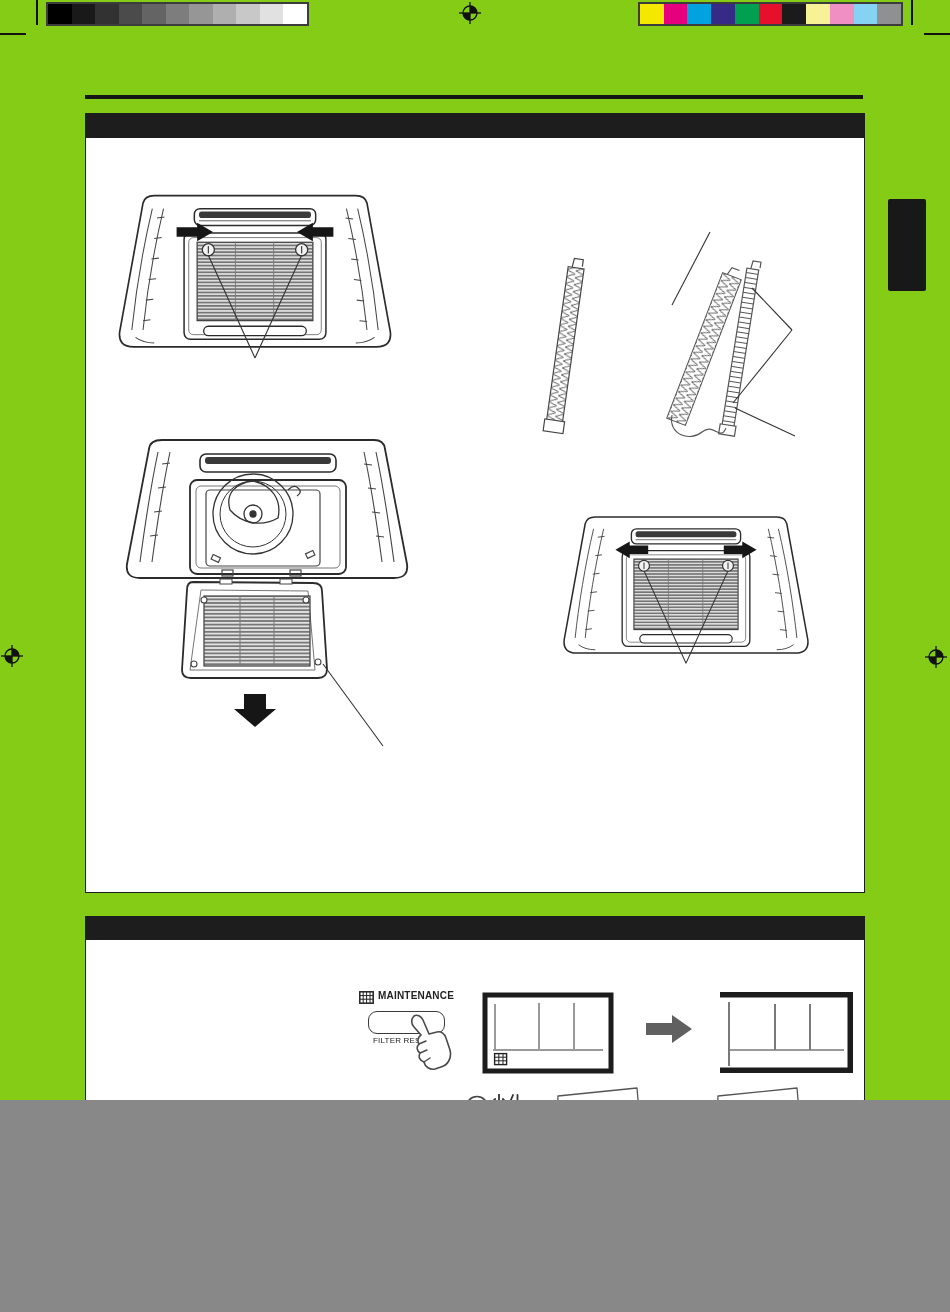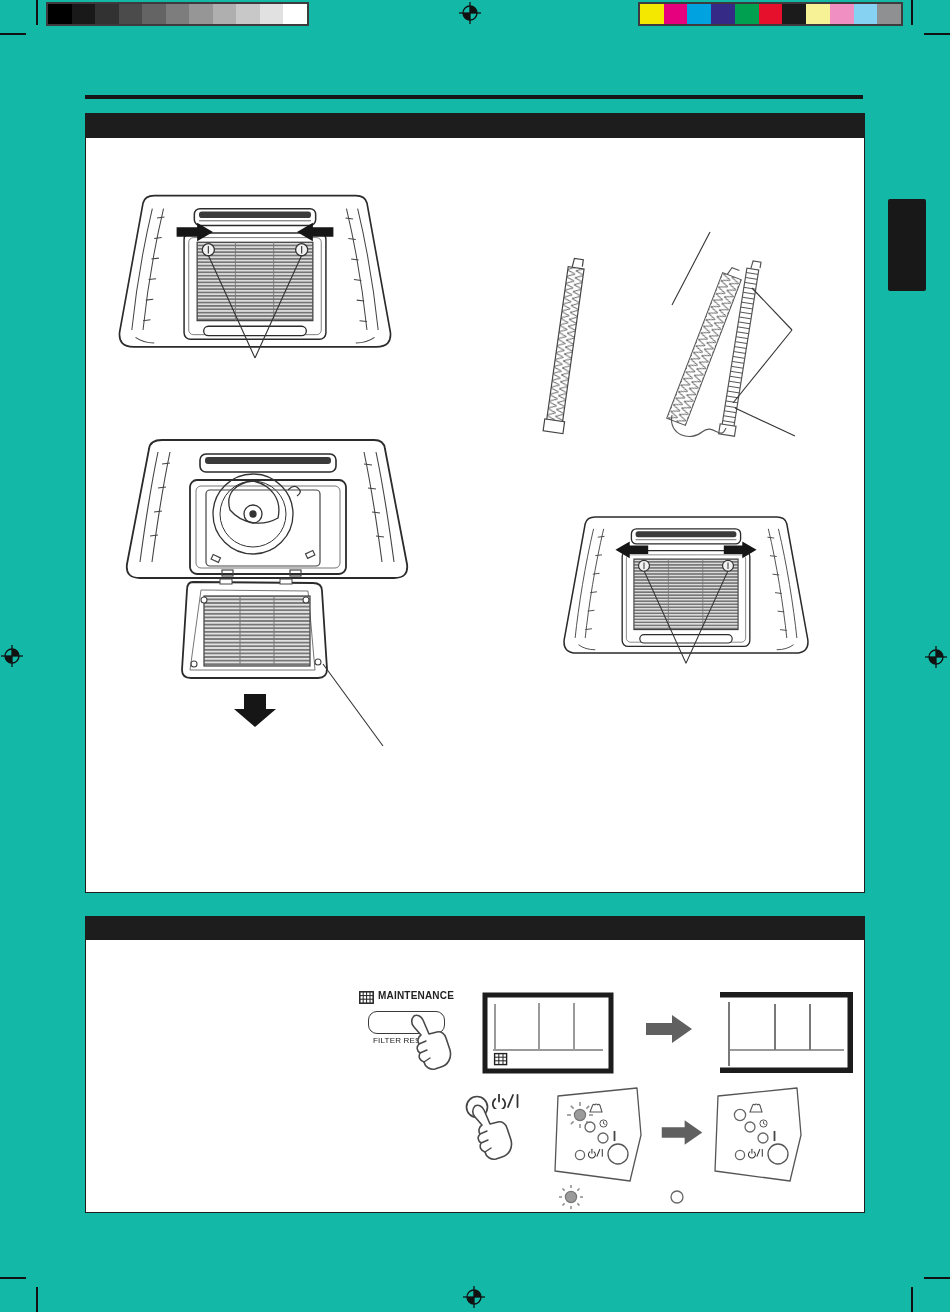--- a/index.html
+++ b/index.html
@@ -1,16 +1,16 @@
 <!DOCTYPE html>
 <html><head>
 <meta charset="utf-8">
 <style>
   html,body{margin:0;padding:0;background:#888;}
-  .page{position:relative;width:950px;height:1312px;background:#14b8a6;overflow:hidden;
+  .page{position:relative;width:950px;height:1100px;background:#84cc16;overflow:hidden;
         font-family:"Liberation Sans",sans-serif;color:#1d1d1d;}
   .abs{position:absolute;}
   .bar{position:absolute;display:flex;border:2px solid #3c3c3c;box-sizing:border-box;}
   .bar .swatch{flex:1 1 0;height:100%;}
   .blackbar{position:absolute;background:#1d1d1d;color:#fff;font-size:12px;line-height:24px;padding-left:10px;box-sizing:border-box;}
   .framebox{position:absolute;border:1.5px solid #1d1d1d;box-sizing:border-box;background:#fff;}
   .rule{position:absolute;background:#161616;}
   .tick{position:absolute;background:#111;}
   .sidetab{position:absolute;background:#181818;border-radius:2px;}
   .lbl-maint{position:absolute;font-weight:bold;font-size:10px;letter-spacing:.2px;color:#222;}

